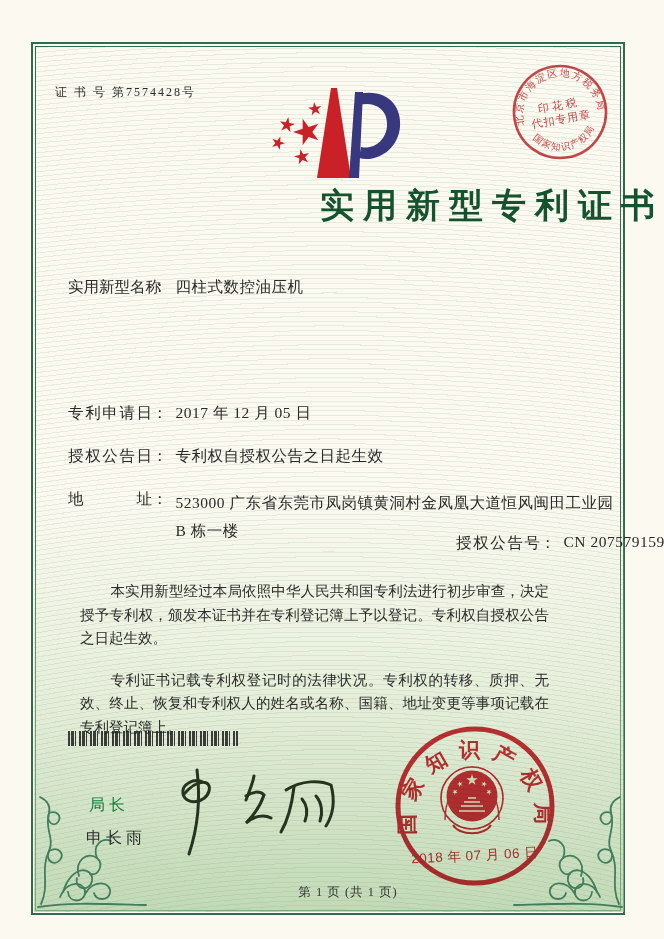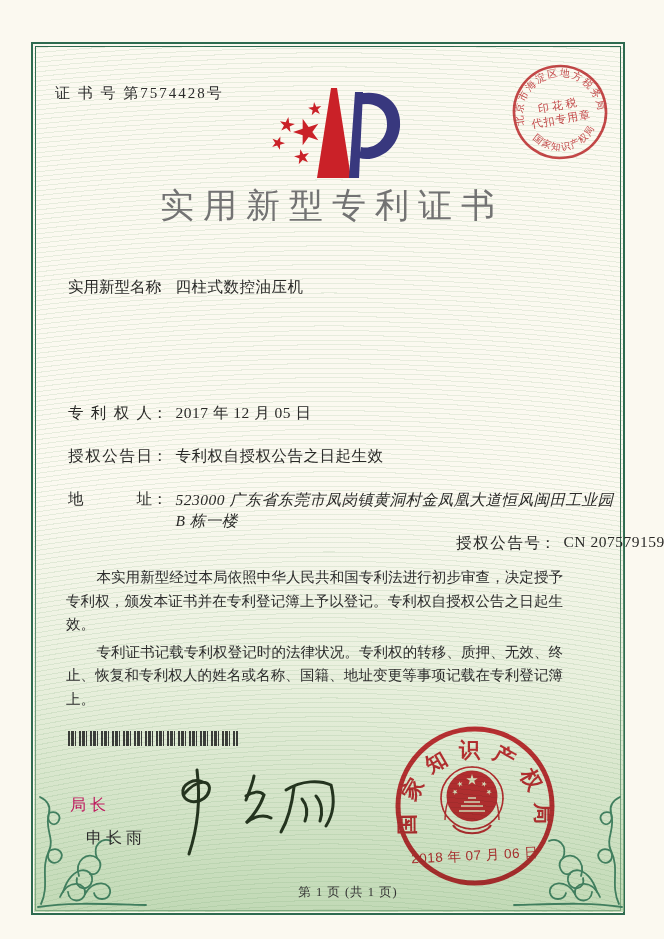--- a/index.html
+++ b/index.html
@@ -19,48 +19,48 @@
   }
   
   .waves{
     position:absolute;left:34px;top:46px;width:590px;height:866px;
     background:
       repeating-radial-gradient(120% 55% at 50% 158%, rgba(92,150,92,0.13) 0 1.5px, rgba(92,150,92,0) 1.5px 7px),
       linear-gradient(180deg, rgba(222,234,208,0) 0%, rgba(222,234,208,0) 52%, rgba(203,224,190,0.40) 74%, rgba(166,202,154,0.68) 100%);
     pointer-events:none;
   }
   .cert-number{
-    position:absolute;left:55px;top:84px;font-size:15px;letter-spacing:2px;color:#2b2b2b;
+    position:absolute;left:55px;top:84px;font-size:12px;letter-spacing:2px;color:#2b2b2b;
   }
   .logo{position:absolute;left:257px;top:80px;width:160px;height:105px;}
   .tax-stamp{position:absolute;left:508px;top:60px;width:104px;height:104px;mix-blend-mode:multiply;opacity:.92;}
   .title{
-    position:absolute;left:0;top:183px;width:100%;text-align:center;
-    font-size:34px;font-weight:400;letter-spacing:9px;color:#737373;
+    position:absolute;left:0;top:183px;width:100%;text-align:right;
+    font-size:34px;font-weight:700;letter-spacing:9px;color:#14532d;
   }
   .frow{position:absolute;left:68px;font-size:15.5px;white-space:nowrap;}
   .flabel{display:inline-block;width:84px;text-align:justify;text-align-last:justify;vertical-align:top;}
   .fcolon{display:inline-block;margin-right:8px;vertical-align:top;}
   .fvalue{display:inline-block;vertical-align:top;letter-spacing:.5px;}
-  .fvalue.wrap{white-space:normal;width:447px;line-height:21px;font-style:italic;}
+  .fvalue.wrap{white-space:normal;width:447px;line-height:28px;}
   .frow-right{position:absolute;left:388px;top:0;font-size:15.5px;white-space:nowrap;}
   .paras{
     position:absolute;left:62px;top:562px;width:505px;
     font-size:14.5px;line-height:23.5px;color:#2c2c2c;text-align:justify;
   }
-  .paras p{margin:4px;text-indent:2.1em;}
+  .paras p{margin:18px;text-indent:2.1em;}
   .barcode{
     position:absolute;left:68px;top:731px;width:170px;height:15px;
     background:repeating-linear-gradient(90deg,
       #1e1e1e 0px,#1e1e1e 1.5px,transparent 1.5px,transparent 3px,
       #1e1e1e 3px,#1e1e1e 5.5px,transparent 5.5px,transparent 7px,
       #1e1e1e 7px,#1e1e1e 8px,transparent 8px,transparent 11px);
     opacity:.85;
   }
-  .director-label{position:absolute;left:70px;top:795px;font-size:16px;letter-spacing:4px;color:#be185d;}
+  .director-label{position:absolute;left:89px;top:795px;font-size:16px;letter-spacing:4px;color:#15803d;}
   .director-name{position:absolute;left:86px;top:828px;font-size:16px;letter-spacing:4px;color:#2b2b2b;text-align:right;}
   .signature{position:absolute;left:150px;top:762px;width:195px;height:100px;}
   .grant-seal{position:absolute;left:391px;top:722px;width:168px;height:168px;mix-blend-mode:multiply;opacity:.95;}
   .footer{
     position:absolute;left:0;top:884px;width:100%;text-align:center;
     font-size:12.5px;letter-spacing:1px;color:#333;margin-left:16px;
   }
   .corner{position:absolute;width:118px;height:122px;}
   .corner.bl{left:32px;top:793px;}
   .corner.br{right:36px;top:793px;transform:scaleX(-1);}
@@ -137,21 +137,21 @@
       </text>
     </g>
   </svg>
 
   <div class="title">实用新型专利证书</div>
 
   <div class="frow" style="top:277px">
     <span class="flabel">实用新型名称</span><span class="fcolon">：</span><span class="fvalue">四柱式数控油压机</span>
   </div>
   <div class="frow" style="top:403px">
-    <span class="flabel">专利权人</span><span class="fcolon">：</span><span class="fvalue">2017 年 12 月 05 日</span>
+    <span class="flabel">专利申请日</span><span class="fcolon">：</span><span class="fvalue">2017 年 12 月 05 日</span>
   </div>
   <div class="frow" style="top:446px">
     <span class="flabel">授权公告日</span><span class="fcolon">：</span><span class="fvalue">专利权自授权公告之日起生效</span>
   </div>
   <div class="frow" style="top:489px">
     <span class="flabel">地址</span><span class="fcolon">：</span><span class="fvalue wrap">523000 广东省东莞市凤岗镇黄洞村金凤凰大道恒风闽田工业园 B 栋一楼</span>
   </div>
   <div class="frow" style="top:533px;width:520px">
     <span class="frow-right">
       <span class="flabel">授权公告号</span><span class="fcolon">：</span><span class="fvalue">CN 207579159 U</span>

